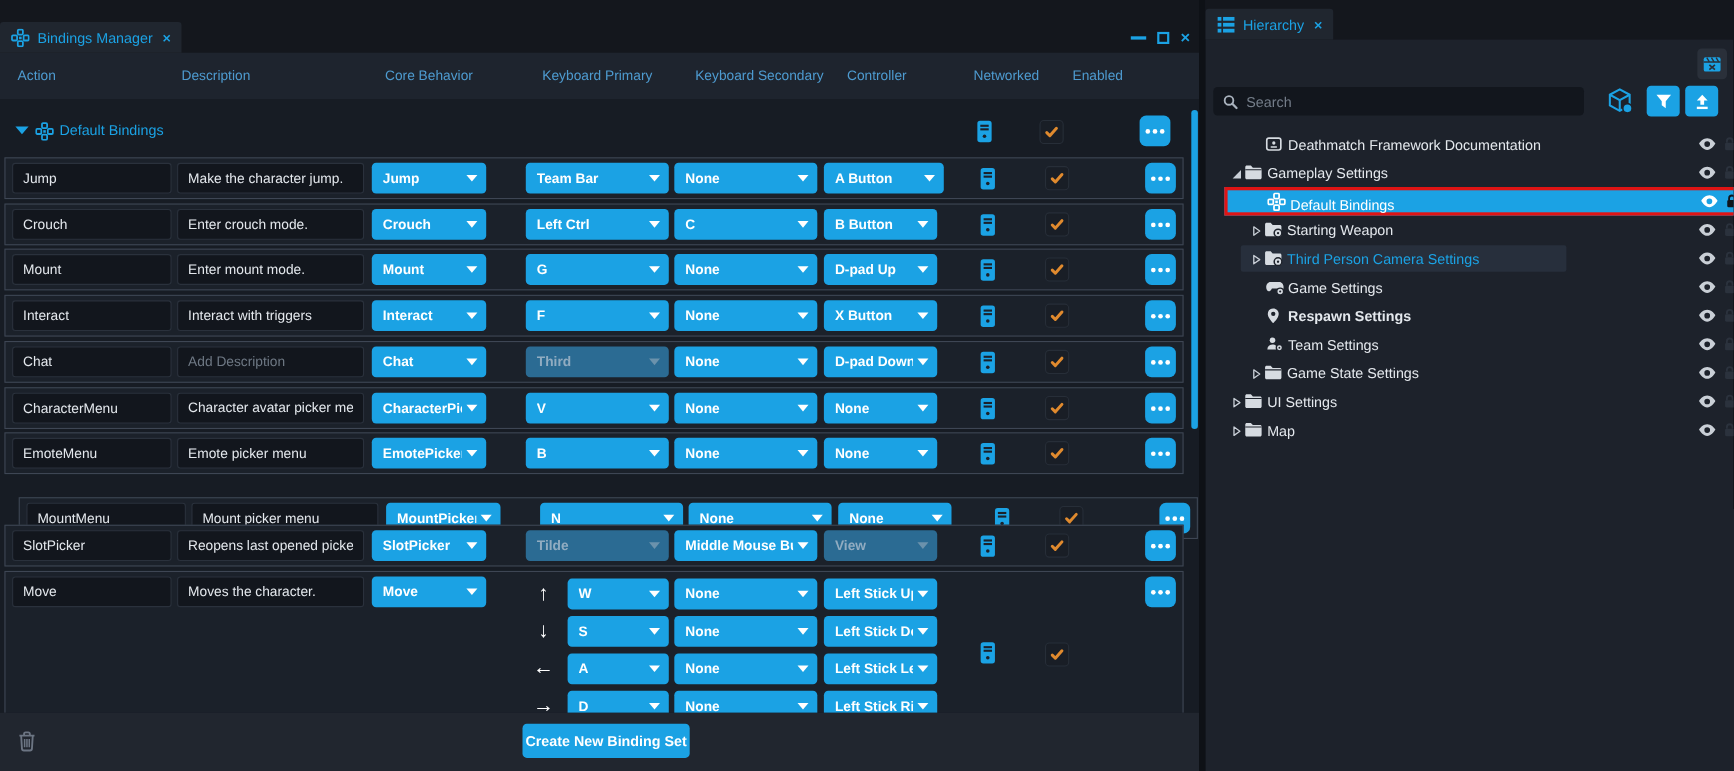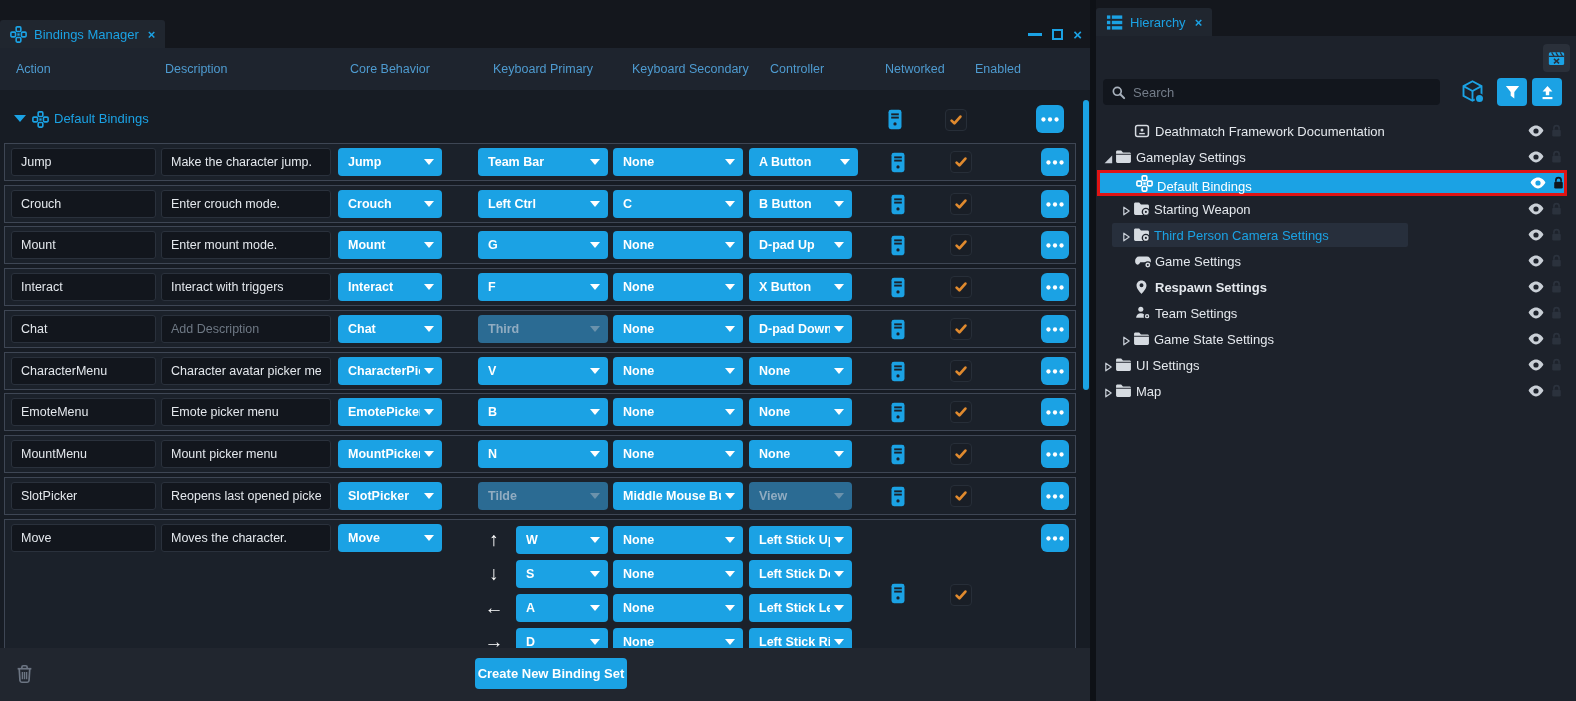--- a/index.html
+++ b/index.html
@@ -78,21 +78,21 @@
   .scene-dd .car{width:0;height:0;border-left:5px solid transparent;border-right:5px solid transparent;border-top:6px solid #fff;}
   .scene-btn{position:absolute;left:447px;top:44px;width:27px;height:28px;background:#2A303A;border-radius:4px;
              display:flex;align-items:center;justify-content:center;cursor:pointer;}
   .searchbox{position:absolute;left:7px;top:79px;width:337px;height:26px;background:var(--inputbg);
              border-radius:4px;display:flex;align-items:center;gap:7px;padding:0 8px;}
   .searchbox input{flex:1;background:transparent;border:none;outline:none;color:var(--txt);font-size:13px;}
   .searchbox input::placeholder{color:#747D89;}
   .cubeicn{position:absolute;left:364px;top:79px;color:var(--accent);cursor:pointer;--cut:#1D222B;}
   .sqbtn{position:absolute;top:78px;width:30px;height:28px;background:var(--accent);border-radius:4px;
          display:flex;align-items:center;justify-content:center;color:#fff;cursor:pointer;}
-  .htree{position:absolute;left:0;top:112px;width:408px;height:589px;}
+  .htree{position:absolute;left:16px;top:112px;width:408px;height:589px;}
   .hrow{position:absolute;left:2px;width:470px;height:26px;cursor:pointer;}
   .hrow .exp{position:absolute;top:7px;color:#C9CFD7;}
   .hrow .ticn{position:absolute;top:5px;color:#D6DBE1;--cut:#1D222B;}
   .hrow .tlabel{position:absolute;top:6px;color:var(--txt);font-size:13px;white-space:nowrap;}
   .hrow .eye{position:absolute;left:430px;top:7px;color:#C9CFD6;cursor:pointer;}
   .hrow .lock{position:absolute;left:452px;top:6px;color:#2B323D;cursor:pointer;}
   .hrow.sel{background:var(--accent);border:3px solid var(--red);left:1px;height:26px;}
   .hrow.sel .tlabel{color:#fff;}
   .hrow.sel .ticn{--cut:var(--accent);color:#fff;top:2px;}
   .hrow.sel .eye{color:#fff;top:4px;}
@@ -480,21 +480,21 @@
           <div class="more" style="left: 1036px; top: 4px;">
             <span class="icn">
               <svg viewBox="0 0 22 6" width="18" height="5" fill="currentColor">
                 <circle cx="3" cy="3" r="2.6"></circle>
                 <circle cx="11" cy="3" r="2.6"></circle>
                 <circle cx="19" cy="3" r="2.6"></circle>
               </svg>
             </span>
           </div>
         </div>
-        <div class="trow" style="top: 345px; height: 38px;">
+        <div class="trow" style="top: 362px; height: 38px; margin-left: 13px;">
           <input class="tin" value="MountMenu" style="left: 6px; top: 4px; width: 145px;">
           <input class="tin" value="Mount picker menu" style="left: 156px; top: 4px; width: 170px;">
           <div class="dd" style="left: 333px; top: 4px; width: 104px;">
             <span class="lbl">MountPicker</span>
             <span class="car"></span>
           </div>
           <div class="dd" style="left: 473px; top: 4px; width: 130px;">
             <span class="lbl">N</span>
             <span class="car"></span>
           </div>

